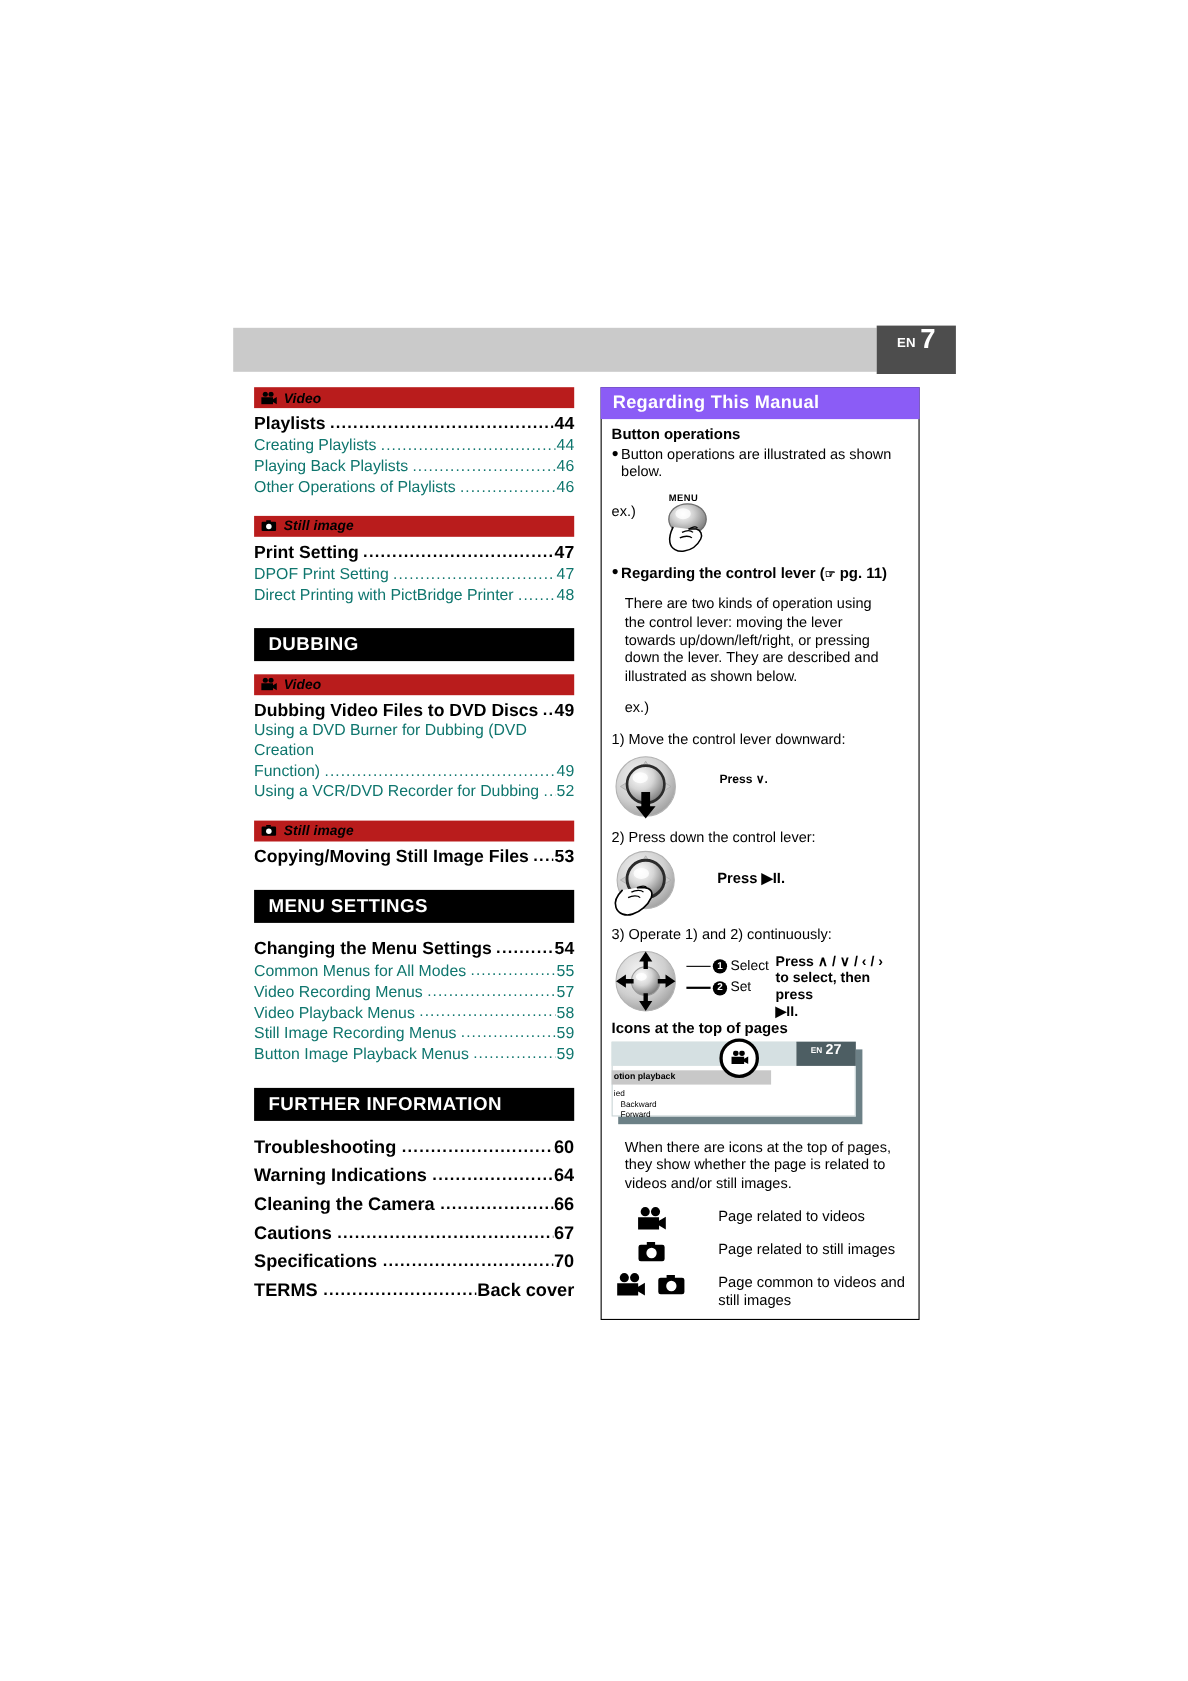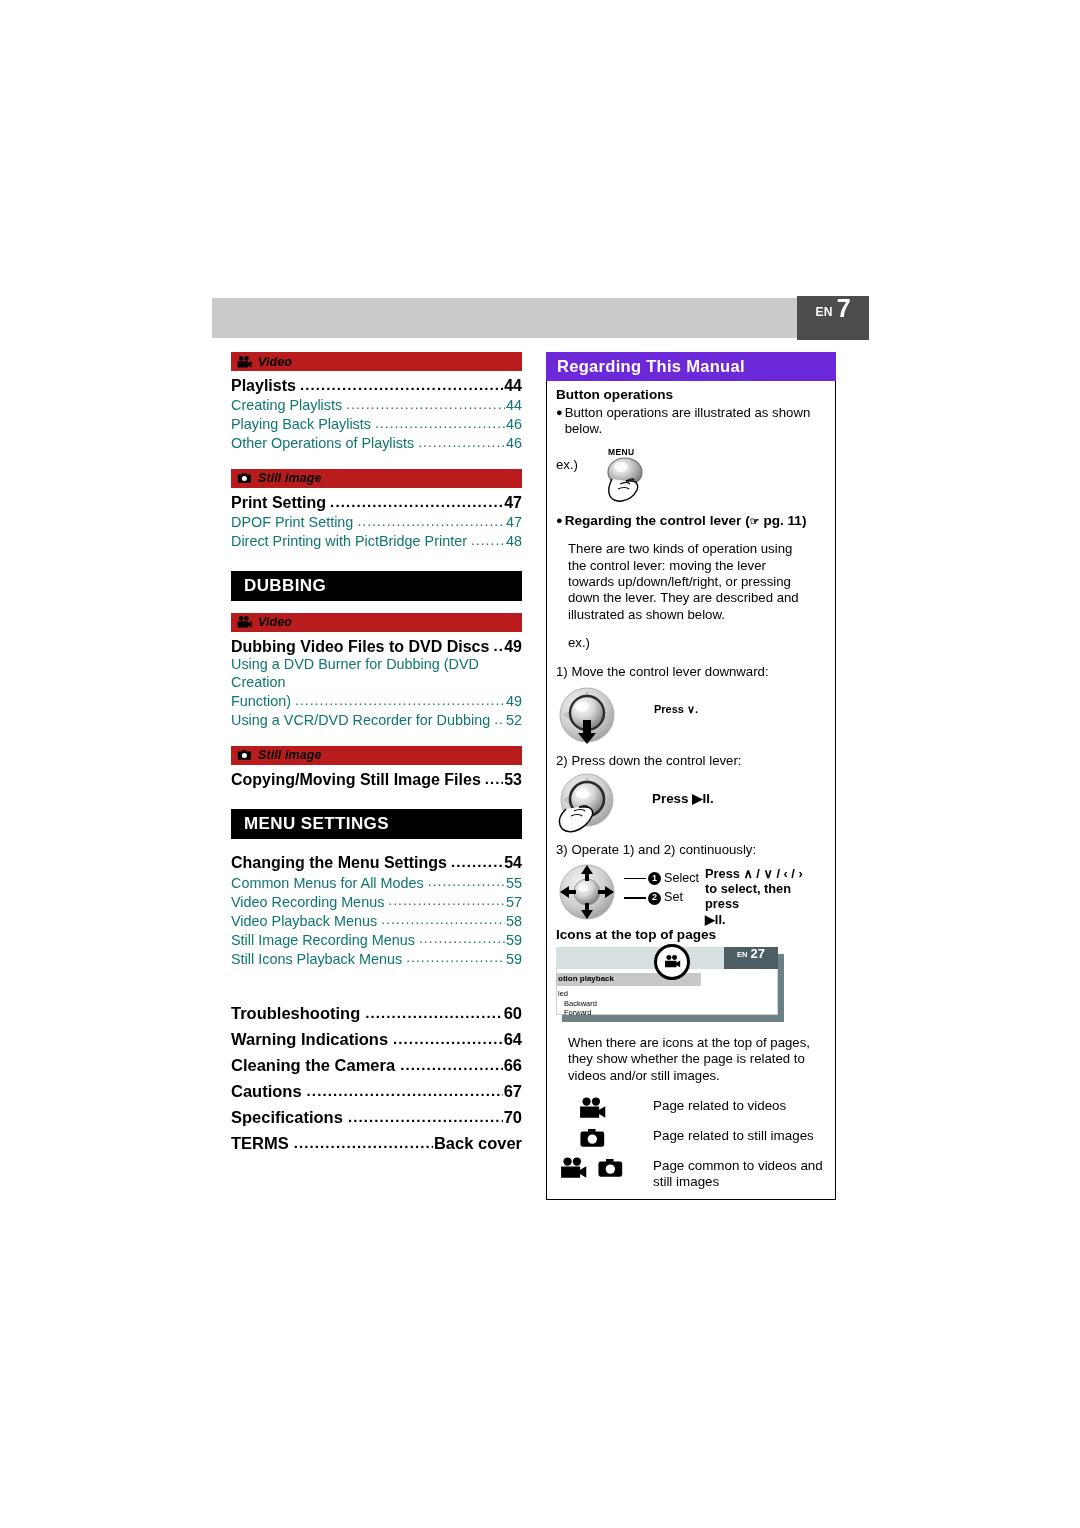--- a/index.html
+++ b/index.html
@@ -85,21 +85,21 @@
     margin:0 1px 2px 5px;letter-spacing:1.1px;font-size:15px;
   }
   .toc-big .pg{white-space:nowrap;}
 
   
   .rpanel{
     position:absolute;left:546px;top:352px;width:290px;
     border:1px solid #000;background:#fff;box-sizing:border-box;
   }
   .rpanel-title{
-    background:#6d28d9;color:#fff;height:29px;display:flex;align-items:center;
+    background:#8b5cf6;color:#fff;height:29px;display:flex;align-items:center;
     padding-left:11px;font-size:16.5px;font-weight:bold;letter-spacing:.3px;
     margin:-1px -1px 0 -1px;
   }
   .rbody{padding:6px 9px 9px 9px;font-size:13.2px;line-height:1.24;color:#000;}
   .r-h{font-weight:bold;font-size:13.6px;margin-bottom:1px;}
   .r-bullet{display:flex;align-items:flex-start;}
   .r-bullet .dot{font-size:11px;line-height:1.3;margin-right:2px;}
   .r-bullet .txt{flex:1;}
   .r-sub{margin-left:9px;}
   .r-p{margin:12px;}
@@ -300,27 +300,30 @@
       <span class="t">Video Playback Menus</span>
       <span class="dots">.................................................................</span>
       <span class="pg">58</span>
     </div>
     <div class="toc-sub">
       <span class="t">Still Image Recording Menus</span>
       <span class="dots">.................................................................</span>
       <span class="pg">59</span>
     </div>
     <div class="toc-sub">
-      <span class="t">Still Icons Playback Menus</span>
+      <span class="t">Button Image Playback Menus</span>
       <span class="dots">.................................................................</span>
       <span class="pg">59</span>
     </div>
 
     <div class="spacer-20"></div>
 
+    <div class="black-bar">
+      <span class="lbl">FURTHER INFORMATION</span>
+    </div>
     <div class="spacer-8"></div>
 
     <div class="toc-big">
       <span class="t">Troubleshooting</span>
       <span class="dots">.................................................................</span>
       <span class="pg">60</span>
     </div>
     <div class="toc-big">
       <span class="t">Warning Indications</span>
       <span class="dots">.................................................................</span>

